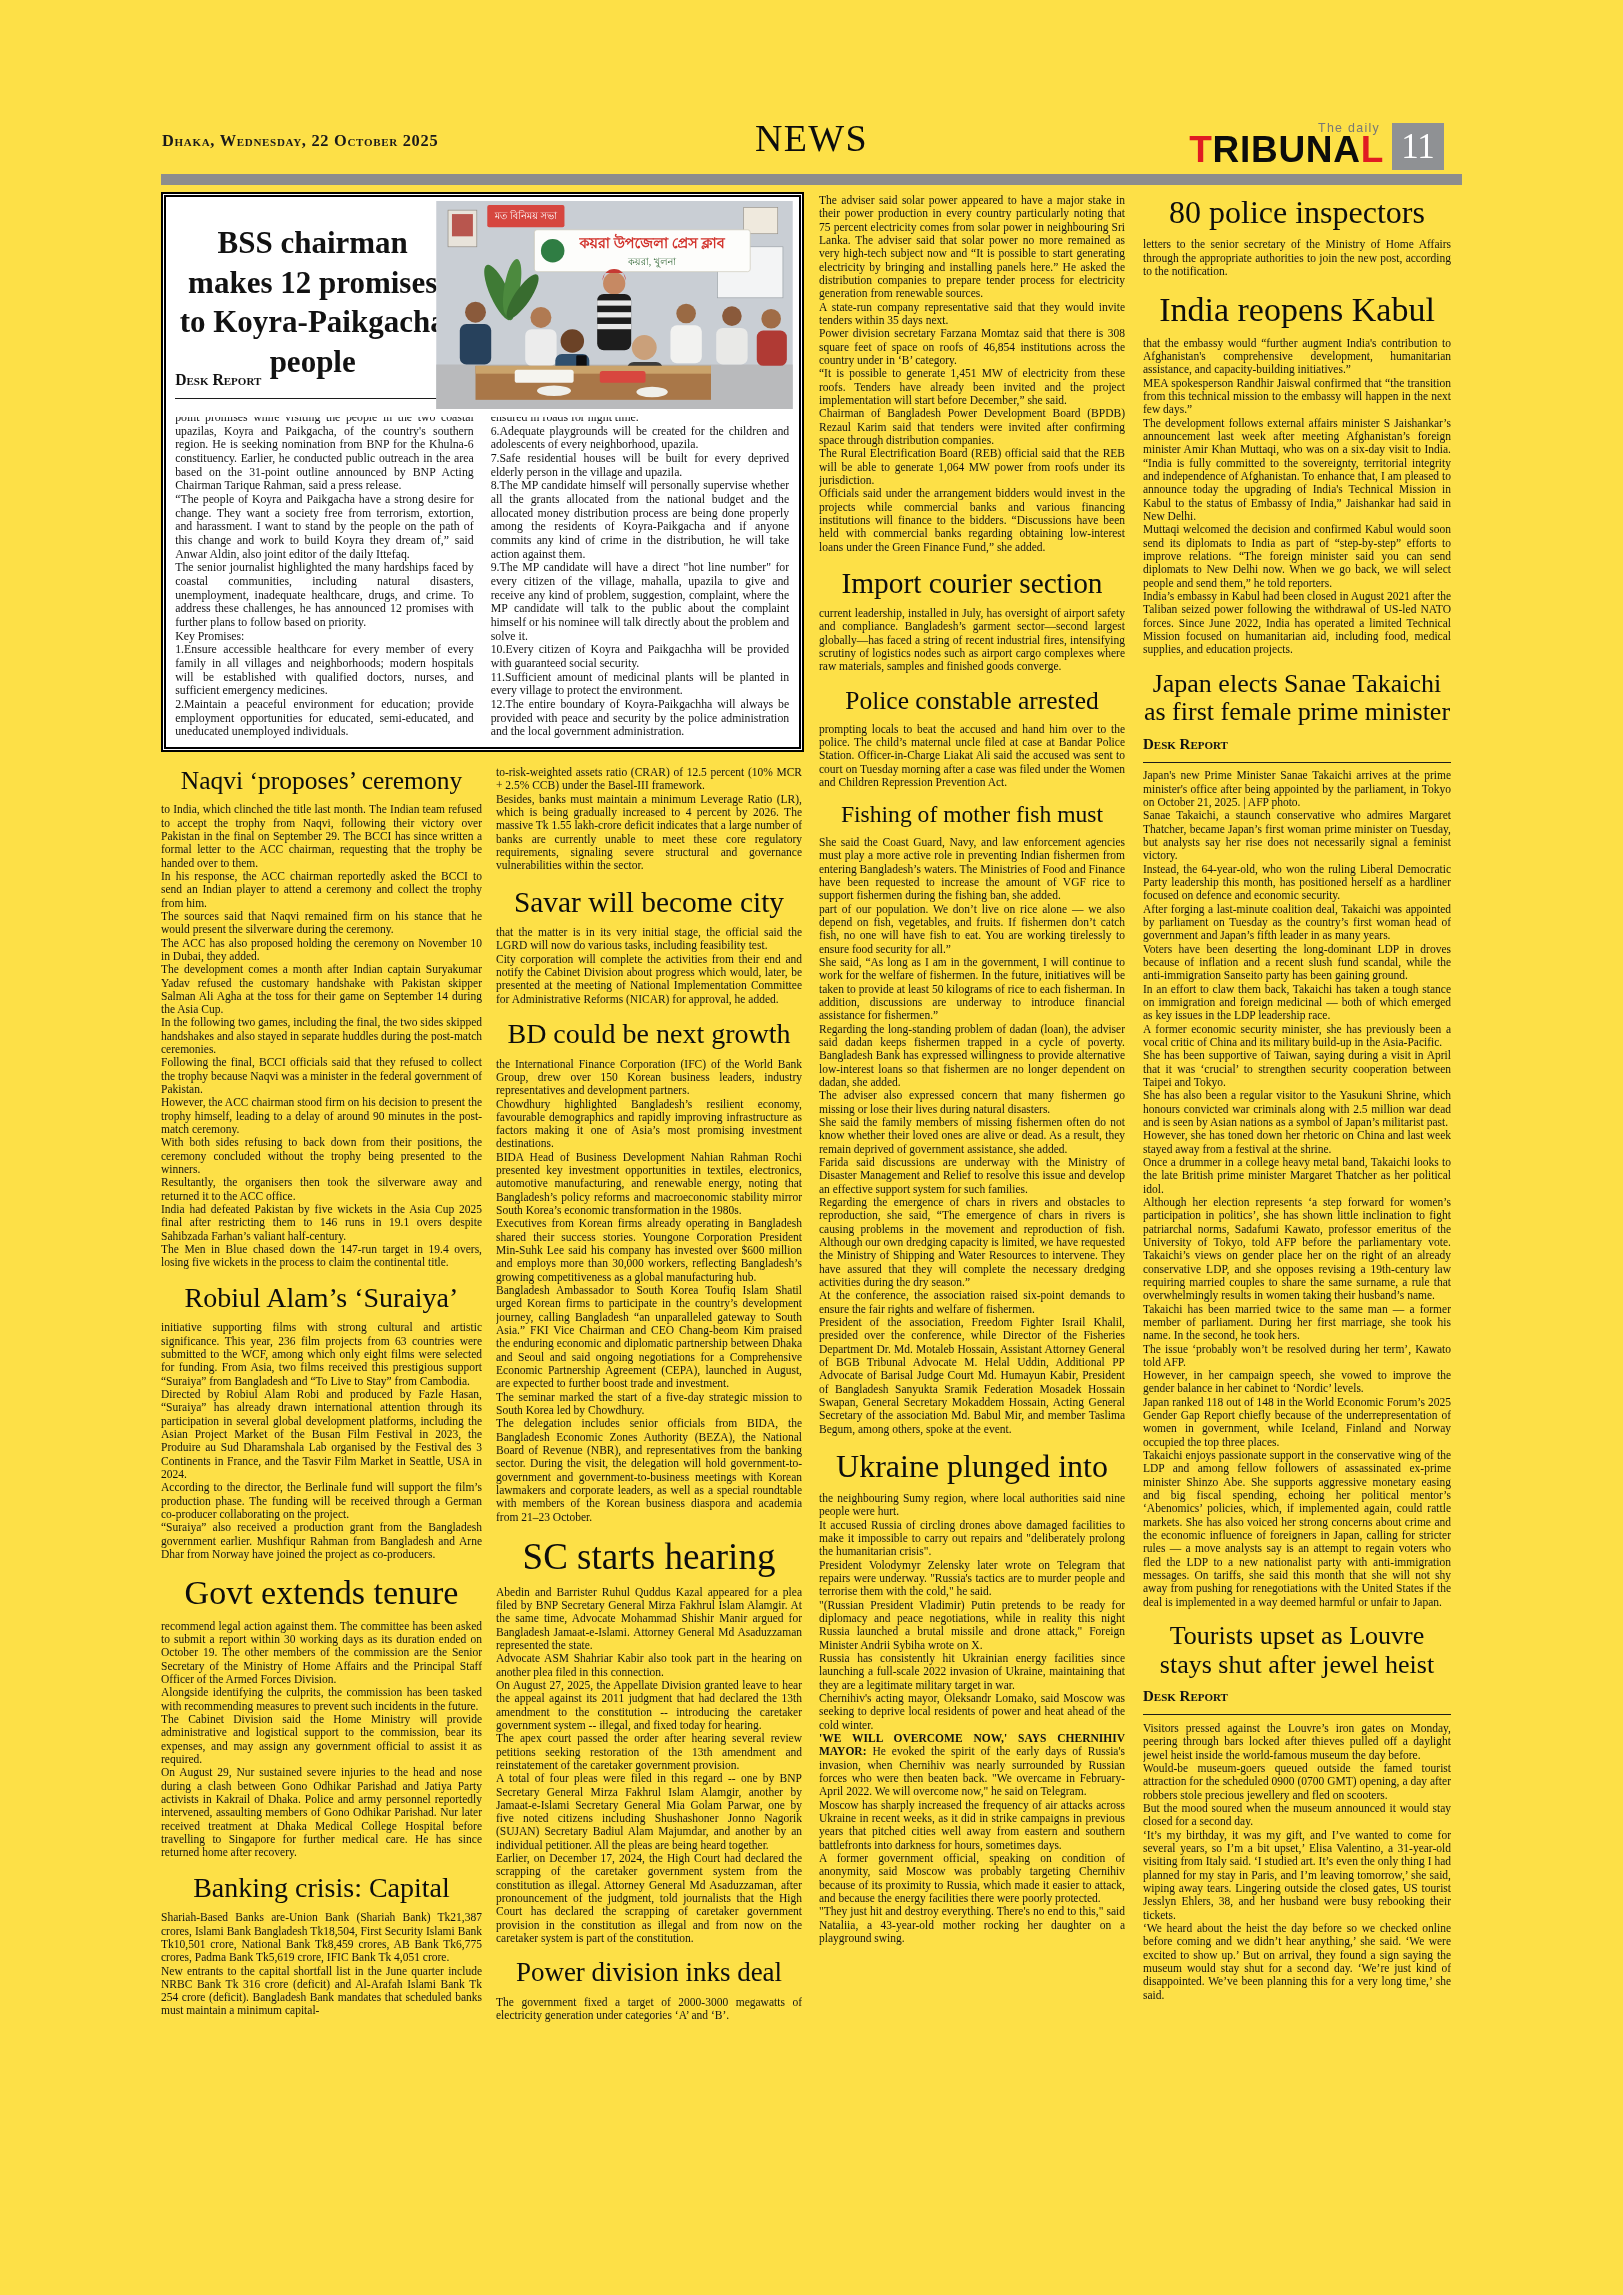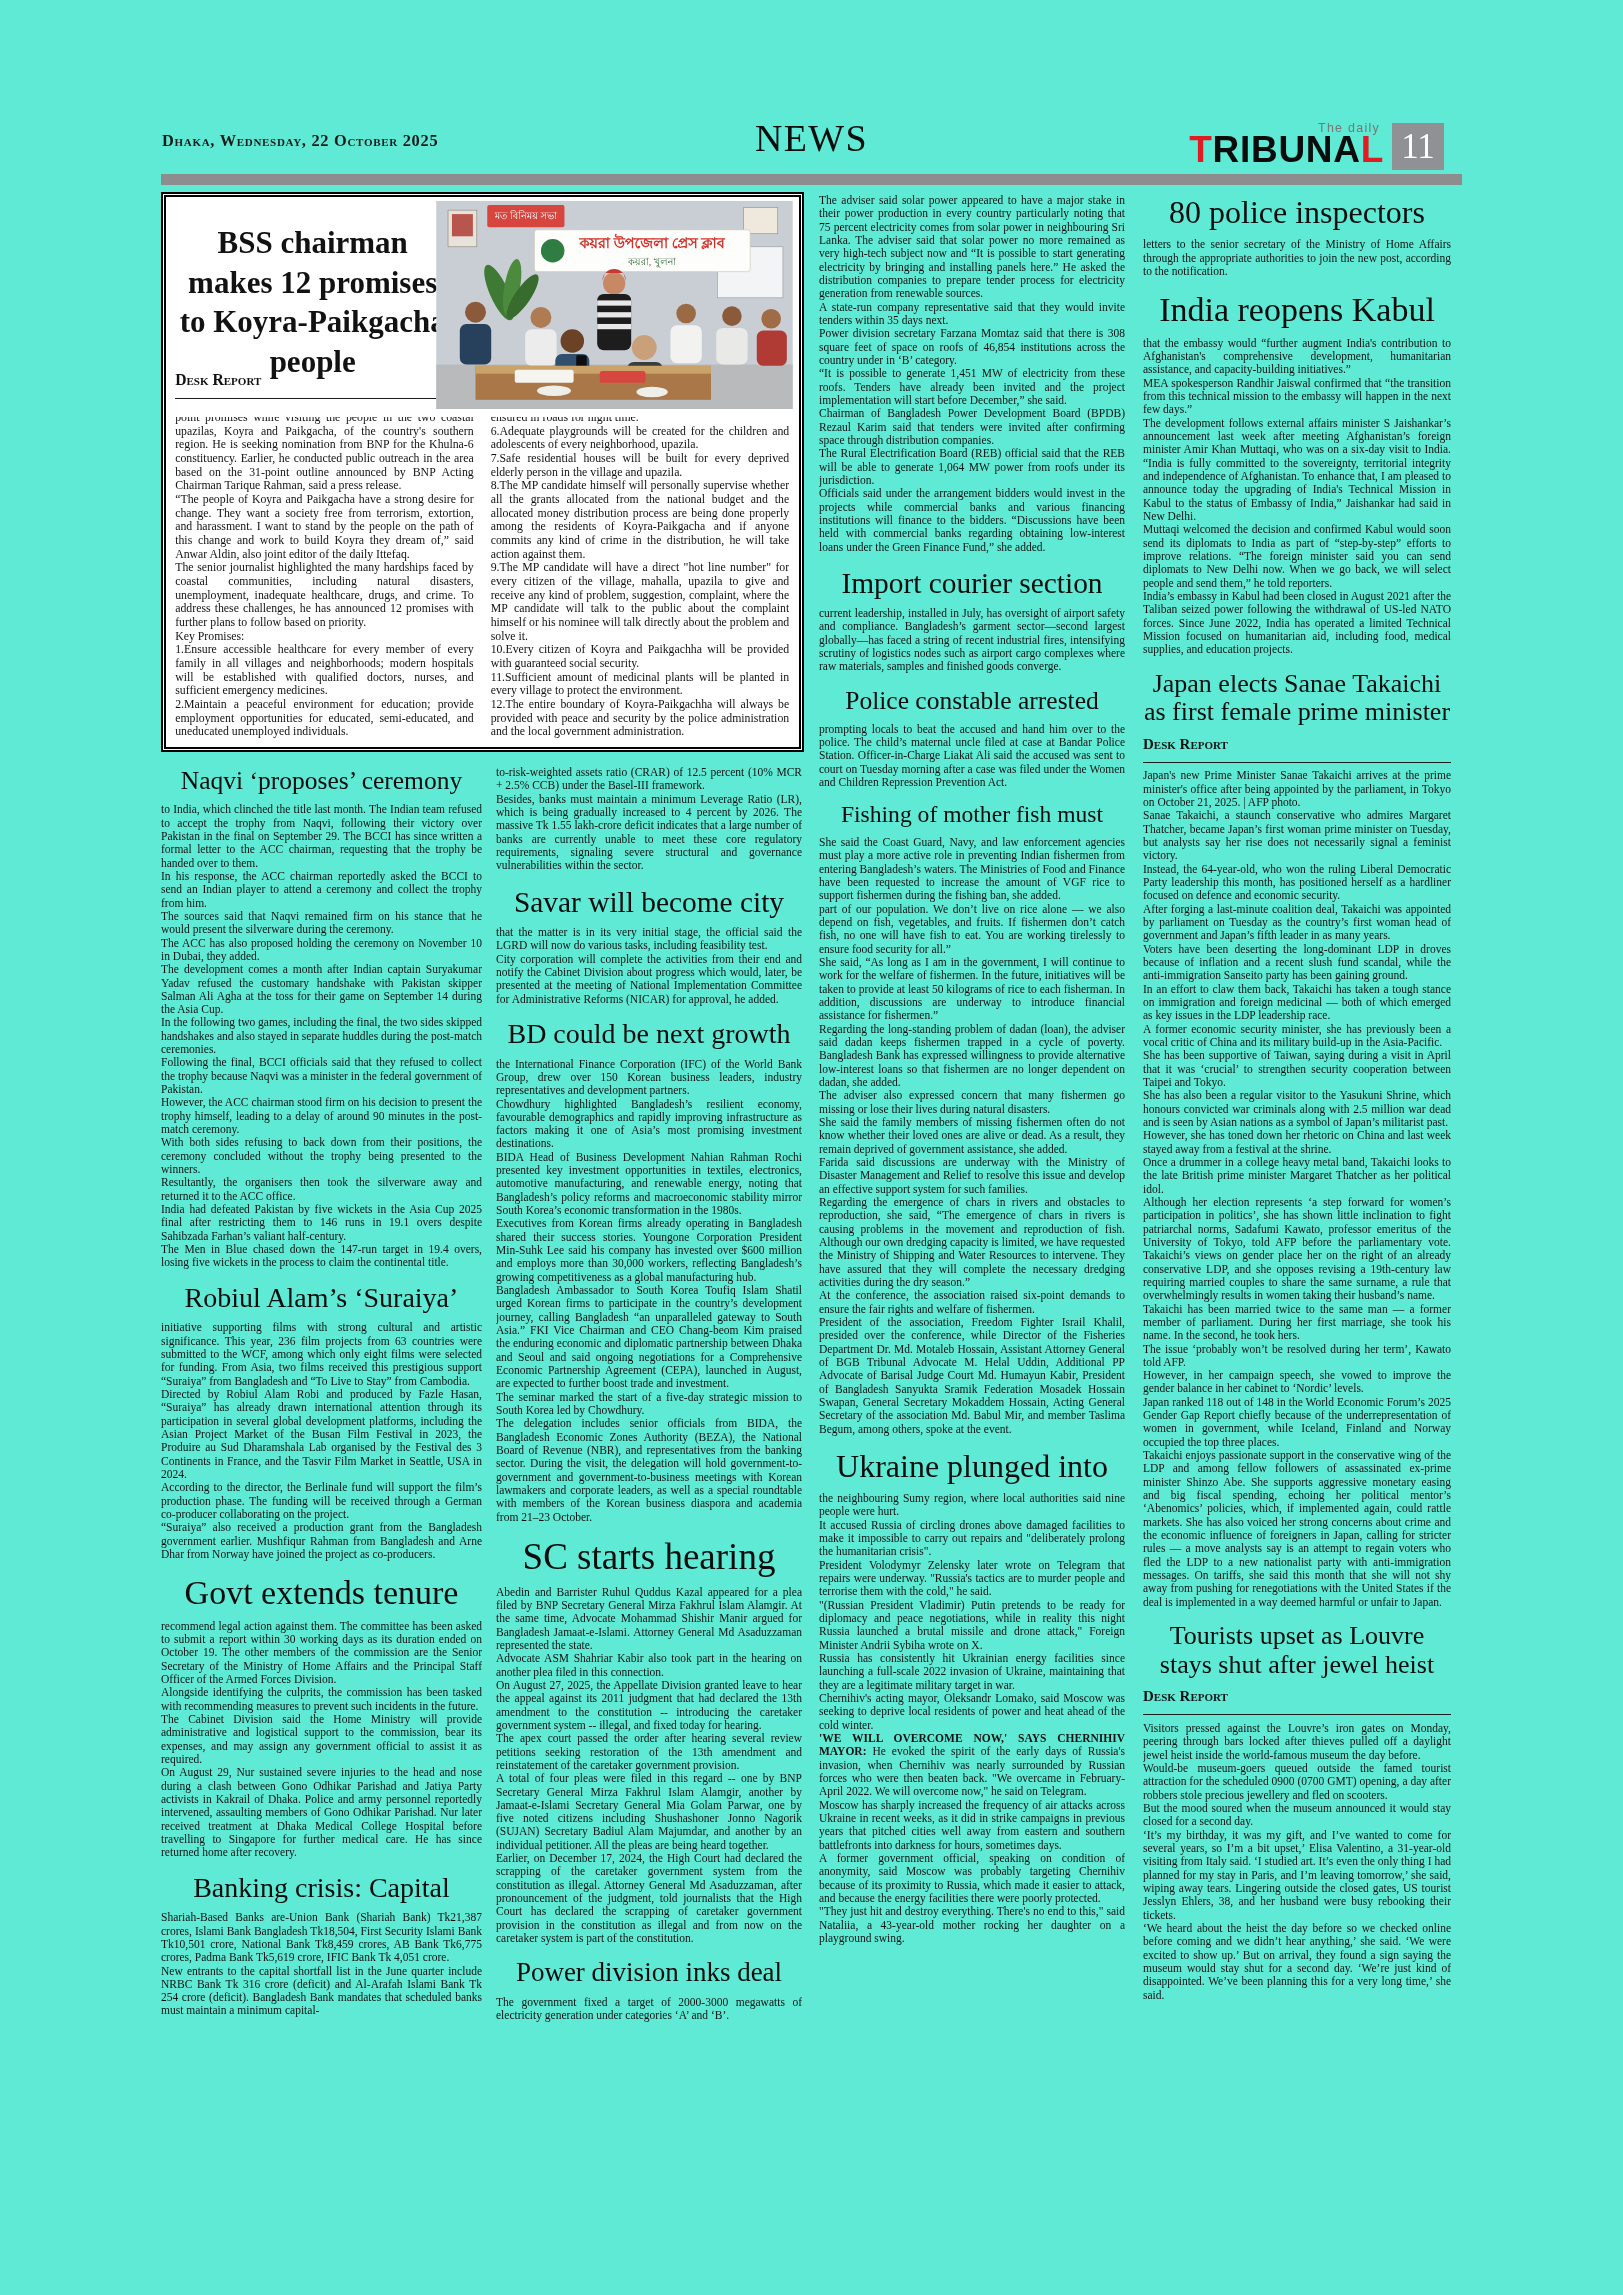--- a/index.html
+++ b/index.html
@@ -1,16 +1,16 @@
 <!DOCTYPE html>
 <html style="font-size:10.5px"><head>
 <meta charset="utf-8">
 <style>
   html,body{margin:0;padding:0;background:#e9e9e9;}
-  .page{position:relative;width:1623px;height:2295px;background:#5eead4;overflow:hidden;
+  .page{position:relative;width:1623px;height:2295px;background:#fde047;overflow:hidden;
         font-family:"Liberation Serif", serif;color:#121212;}
   
   .dateline{position:absolute;left:162px;top:131px;font-variant:small-caps;font-weight:700;
             font-size:16.4px;letter-spacing:0.7px;color:#1a1a1a;}
   .section-title{position:absolute;left:0;right:0;top:116px;text-align:center;
                  font-size:38px;letter-spacing:1.3px;color:#0d0d0d;}
   .masthead{position:absolute;right:179px;top:122px;width:275px;height:52px;}
   .masthead .daily{position:absolute;right:64px;top:-1.3px;font-family:"Liberation Sans",sans-serif;
                    font-size:12.4px;color:#777;letter-spacing:1.3px;}
   .masthead .logo{position:absolute;right:60px;top:9.2px;font-family:"Liberation Sans",sans-serif;

